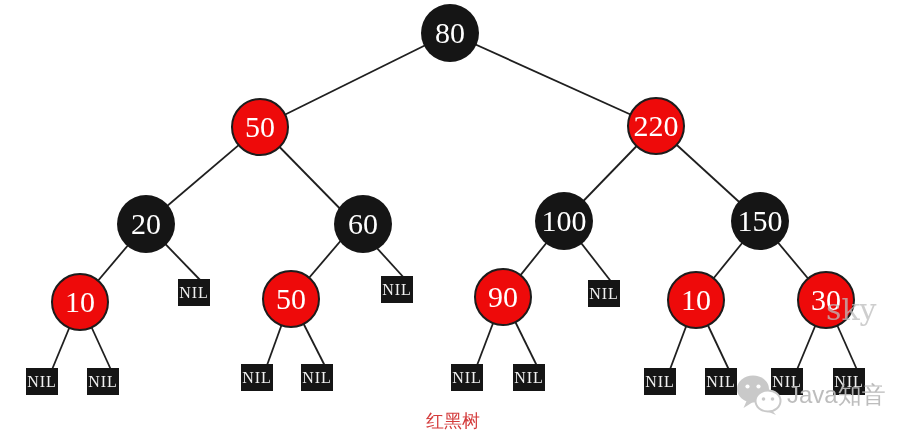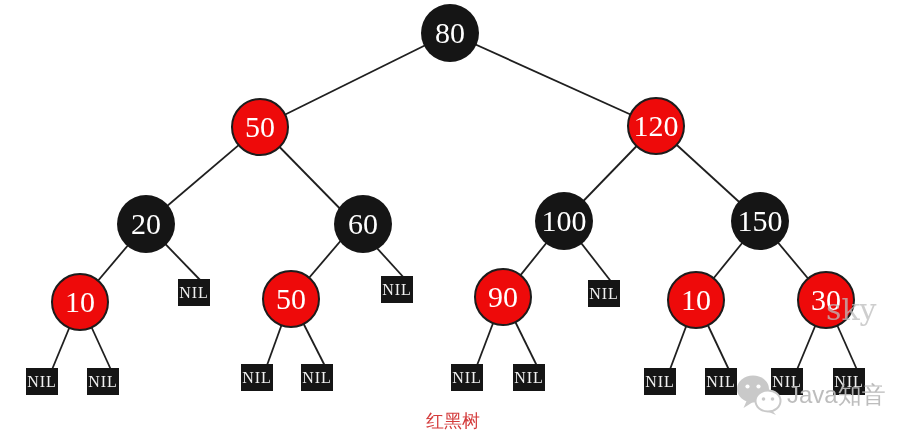--- a/index.html
+++ b/index.html
@@ -118,21 +118,21 @@
     <line x1="826" y1="300" x2="858" y2="372"></line>
   </svg>
 
   <div class="node black" style="left:421px;top:4px;">
       <span>80</span>
     </div>
   <div class="node red" style="left:231px;top:98px;">
       <span>50</span>
     </div>
   <div class="node red" style="left:627px;top:97px;">
-      <span>120</span>
+      <span>220</span>
     </div>
   <div class="node black" style="left:117px;top:195px;">
       <span>20</span>
     </div>
   <div class="node black" style="left:334px;top:195px;">
       <span>60</span>
     </div>
   <div class="node black" style="left:535px;top:192px;">
       <span>100</span>
     </div>

